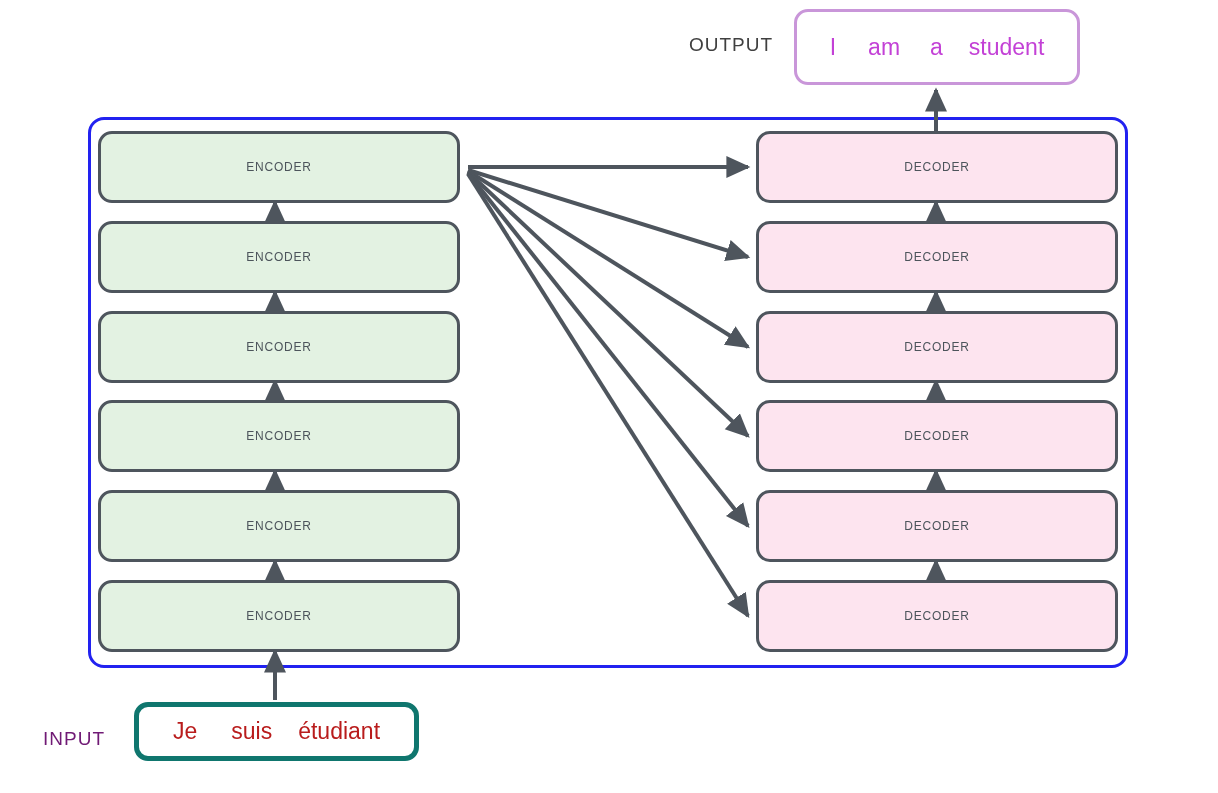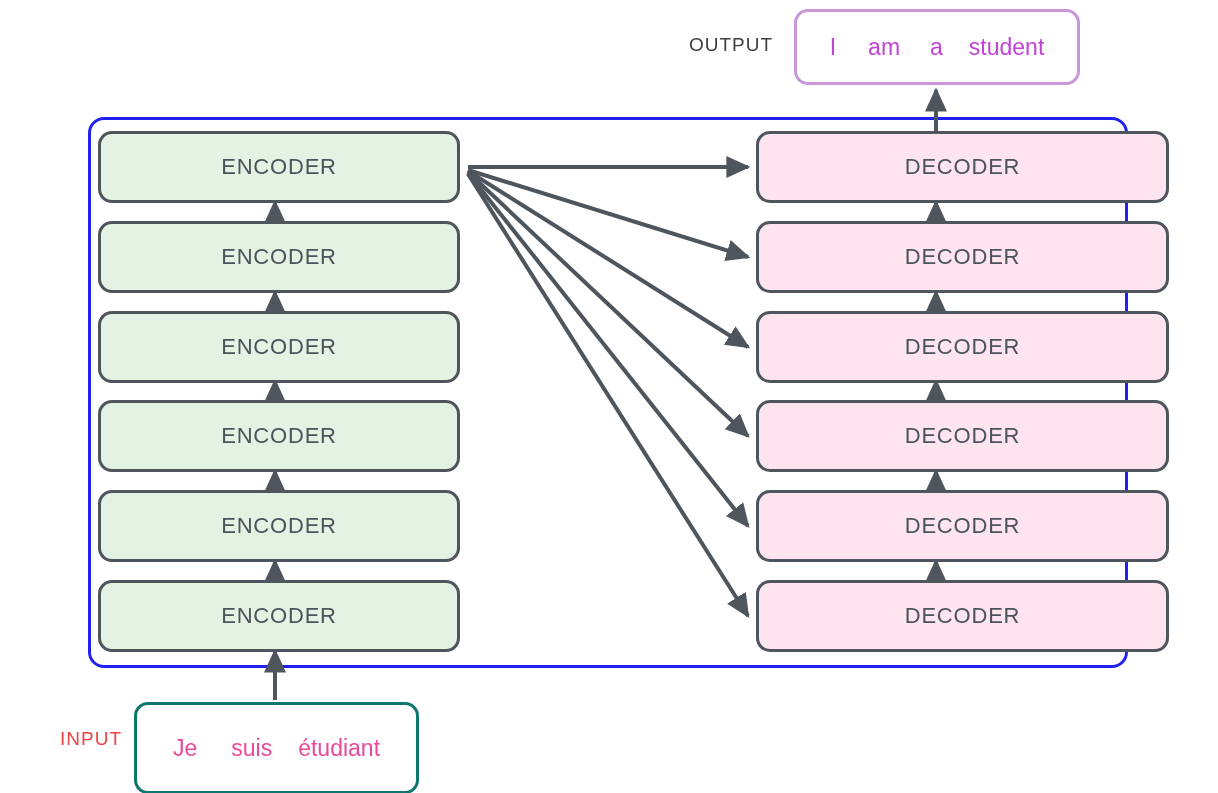--- a/index.html
+++ b/index.html
@@ -45,34 +45,34 @@
   
   .block {
     position: absolute;
     box-sizing: border-box;
     border: 3px solid #4e555d;
     border-radius: 14px;
     display: flex;
     align-items: center;
     justify-content: center;
     color: #4c545b;
-    font-size: 22px;
+    font-size: 12px;
     letter-spacing: 0.8px;
     font-family: "Liberation Sans", sans-serif;
   }
   .block.encoder {
     background: #e3f2e2;
     left: 98px;
     width: 362px;
     height: 72px;
   }
   .block.decoder {
     background: #fde4ef;
     left: 756px;
-    width: 413px;
+    width: 362px;
     height: 72px;
   }
 
   
   .io-box {
     position: absolute;
     box-sizing: border-box;
     border-radius: 14px;
     background: #ffffff;
     display: flex;
@@ -80,44 +80,43 @@
     justify-content: center;
     font-size: 23px;
   }
   .io-box .tok {
     white-space: pre;
   }
   #input-box {
     left: 134px;
     top: 702px;
     width: 285px;
-    height: 92px;
-    border: 3px solid #0f766e;
-    color: #ec4899;
+    height: 59px;
+    border: 5px solid #0f766e;
+    color: #b91c1c;
   }
   #output-box {
     left: 794px;
     top: 9px;
     width: 286px;
     height: 76px;
     border: 3px solid #c996d9;
     color: #c341d6;
   }
 
   
   .io-label {
     position: absolute;
     font-size: 19px;
     letter-spacing: 1px;
   }
   #input-label {
     left: 43px;
     top: 728px;
-    color: #ef4444;
-    margin-left: 17px;
+    color: #701a75;
   }
   #output-label {
     left: 689px;
     top: 34px;
     color: #404040;
   }
 </style>
 </head>
 <body>
 

